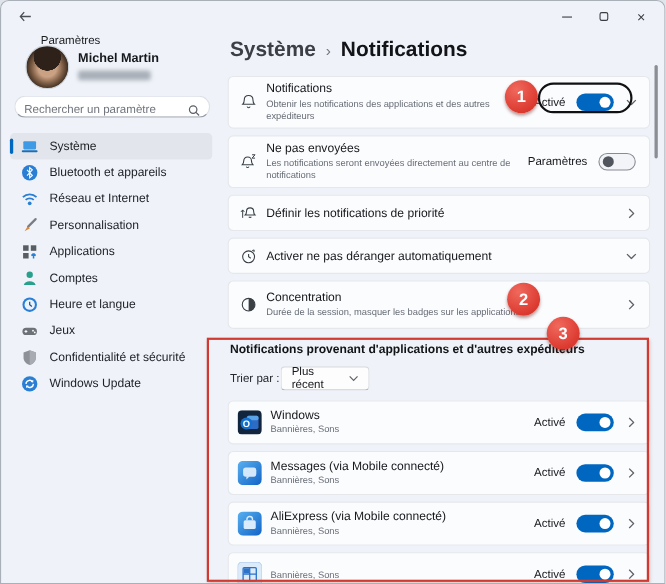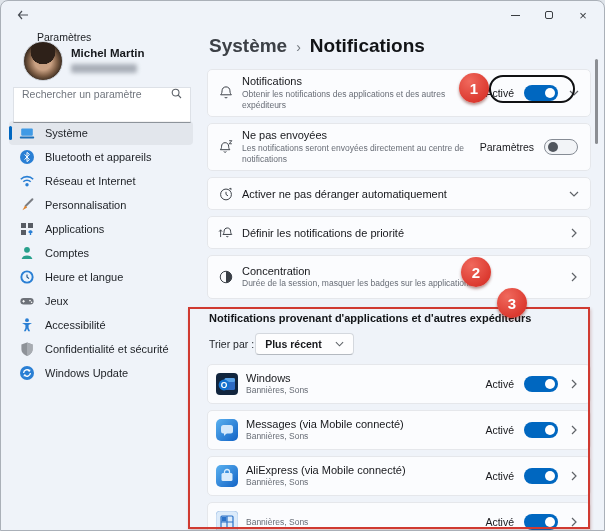--- a/index.html
+++ b/index.html
@@ -27,23 +27,23 @@
   .sidebar{ position:absolute; top:28px; left:0; width:200px; bottom:0;text-decoration:underline; }
   .avatar{ position:absolute; left:22px; top:12px; width:40px; height:40px; border-radius:50%;
     background:
       radial-gradient(circle at 50% 26%, #2e2119 0 36%, transparent 37%),
       radial-gradient(circle at 50% 52%, #caa183 0 30%, #7c5c44 52%, #33261c 72%, #241a12 100%);
     border:1px solid #cfd4db; }
   .user-name{ position:absolute; left:70px; top:18px; font-size:11.5px; font-weight:bold; color:#16181c; }
   .email-blur{ position:absolute; left:70px; top:35px; width:66px; height:9px; border-radius:2px;
     background:#a9afb8; filter:blur(2px); }
 
-  .search{ position:absolute; left:12px; top:58px; width:178px; height:36px; background:#ffffff;
-    border:1px solid #dde1e7; border-bottom-color:#959ba3; border-radius:0;
-    display:flex; align-items:flex-start; padding:0 8px; }
+  .search{ position:absolute; left:12px; top:58px; width:178px; height:20px; background:#ffffff;
+    border:1px solid #dde1e7; border-bottom-color:#959ba3; border-radius:12px;
+    display:flex; align-items:flex-end; padding:0 8px; }
   .search input{ flex:1; border:none; outline:none; background:transparent; font-size:10.5px;
     color:#3c4046; font-family:"Liberation Sans", sans-serif; }
   .search input::placeholder{ color:#70757d; }
 
   .nav{ position:absolute; top:92px; left:0; right:0; }
   .nav-item{ height:24px; margin:0 8px; padding-left:10px; border-radius:4px;
     display:flex; align-items:center; gap:10px; font-size:11px; color:#1d2025; position:relative; }
   .nav-item.selected{ background:rgba(0,0,0,0.05); }
   .nav-item.selected::before{ content:""; position:absolute; left:0; top:5px; width:3px; height:14px;
     background:#0067c0; border-radius:2px; }
@@ -71,23 +71,23 @@
     border-radius:50%; background:#ffffff; }
   .toggle.off{ background:#f2f4f7; border:1px solid #868c95; }
   .toggle.off::after{ content:""; position:absolute; left:3px; top:2px; width:10px; height:10px;
     border-radius:50%; background:#51565e; }
 
   .chev{ width:12px; display:flex; justify-content:center; flex-shrink:0; }
 
   .section-title{ font-size:11px; font-weight:bold; color:#121417; margin:13px 0 0 2px; }
   .sort-row{ display:flex; align-items:center; gap:1px; margin:9px 0 9px 2px; }
   .sort-label{ font-size:10.5px; color:#24272c; }
-  .dropdown{ width:99px; height:22px; background:#fdfdfe; border:1px solid #d4d8de;
+  .dropdown{ width:81px; height:22px; background:#fdfdfe; border:1px solid #d4d8de;
     border-bottom-color:#b4b9c0; border-radius:4px; display:flex; align-items:center;
-    justify-content:space-between; padding:0 9px; font-size:10.5px; color:#17181c;font-weight:bold; }
+    justify-content:space-between; padding:0 9px; font-size:10.5px; color:#17181c; }
 
   .aicon{ width:22px; height:22px; margin-right:8px; flex-shrink:0; }
 
   
   .scroll-thumb{ position:absolute; left:594px; top:58px; width:3px; height:85px;
     background:#8b8e93; border-radius:2px; }
 
   
   .badge{ position:absolute; width:30px; height:30px; border-radius:50%;
     background:radial-gradient(circle at 35% 28%, #f0695d, #dc3a30 70%, #c5322a);
@@ -211,29 +211,20 @@
               <path d="M4.6 7 v2.6 M3.3 8.3 h2.6" stroke="#fff" stroke-width="0.9"></path>
               <circle cx="11" cy="7.6" r="0.8" fill="#fff"></circle>
               <circle cx="12.6" cy="9.2" r="0.8" fill="#fff"></circle>
             </svg>
           </span>
         <span>Jeux</span>
       </div>
       <div class="nav-item">
         <span class="nav-ic">
             <svg width="16" height="16" viewBox="0 0 16 16">
-              <circle cx="8" cy="3.2" r="1.9" fill="#2a7fd4"></circle>
-              <path d="M3 6 h10 l-3.4 1.9 v3 l1.5 3.4 h-1.9 L8 11.6 l-1.2 2.7 H4.9 l1.5 -3.4 v-3 z" fill="#2a7fd4"></path>
-            </svg>
-          </span>
-        <span>Accessibilité</span>
-      </div>
-      <div class="nav-item">
-        <span class="nav-ic">
-            <svg width="16" height="16" viewBox="0 0 16 16">
               <path d="M8 1.4 L13.6 3.4 V8 c0 3.5 -2.5 5.8 -5.6 6.9 C4.9 13.8 2.4 11.5 2.4 8 V3.4 Z" fill="#8e9298"></path>
               <path d="M8 1.4 L13.6 3.4 V8 c0 3.5 -2.5 5.8 -5.6 6.9 z" fill="#a8acb2"></path>
             </svg>
           </span>
         <span>Confidentialité et sécurité</span>
       </div>
       <div class="nav-item">
         <span class="nav-ic">
             <svg width="16" height="16" viewBox="0 0 16 16">
               <circle cx="8" cy="8" r="7" fill="#2a7fd4"></circle>
@@ -286,49 +277,49 @@
         <div class="rtitle">Ne pas envoyées</div>
         <div class="rsub">Les notifications seront envoyées directement au centre de notifications</div>
       </div>
       <span class="state">Paramètres</span>
       <span class="toggle off" style="margin-right:2px;"></span>
     </div>
 
     <div class="card h33">
       <span class="ricon">
         <svg width="18" height="18" viewBox="0 0 20 20">
+            <path d="M11.5 4.4 c2.2 0 3.6 1.6 3.6 3.6 c0 2 0.6 2.9 1.3 3.6 H6.6 c0.7 -0.7 1.3 -1.6 1.3 -3.6 C7.9 6 9.3 4.4 11.5 4.4 z" stroke="#3a3f46" stroke-width="1.1" fill="none"></path>
+            <path d="M10.3 13.4 a1.3 1.3 0 0 0 2.4 0" stroke="#3a3f46" stroke-width="1.1" fill="none"></path>
+            <path d="M4 6.5 v8 M4 6.5 l-1.7 2 M4 6.5 l1.7 2" stroke="#3a3f46" stroke-width="1" fill="none"></path>
+          </svg>
+      </span>
+      <div class="rtext">
+        <div class="rtitle">Définir les notifications de priorité</div>
+      </div>
+      <span class="chev">
+        <svg width="6" height="10" viewBox="0 0 6 10">
+            <path d="M1 1 L5 5 L1 9" stroke="#5f6368" stroke-width="1.2" fill="none"></path>
+          </svg>
+      </span>
+    </div>
+
+    <div class="card h33">
+      <span class="ricon">
+        <svg width="18" height="18" viewBox="0 0 20 20">
             <circle cx="10" cy="10.5" r="6" stroke="#3a3f46" stroke-width="1.1" fill="none"></circle>
             <path d="M10 7.6 V10.5 L12.2 12" stroke="#3a3f46" stroke-width="1.1" fill="none"></path>
             <path d="M13.6 4.2 l2 -0.6 -0.2 2.1" stroke="#3a3f46" stroke-width="1" fill="none"></path>
           </svg>
       </span>
       <div class="rtext">
         <div class="rtitle">Activer ne pas déranger automatiquement</div>
       </div>
       <span class="chev">
         <svg width="10" height="6" viewBox="0 0 10 6">
             <path d="M1 1 L5 5 L9 1" stroke="#5f6368" stroke-width="1.2" fill="none"></path>
-          </svg>
-      </span>
-    </div>
-
-    <div class="card h33">
-      <span class="ricon">
-        <svg width="18" height="18" viewBox="0 0 20 20">
-            <path d="M11.5 4.4 c2.2 0 3.6 1.6 3.6 3.6 c0 2 0.6 2.9 1.3 3.6 H6.6 c0.7 -0.7 1.3 -1.6 1.3 -3.6 C7.9 6 9.3 4.4 11.5 4.4 z" stroke="#3a3f46" stroke-width="1.1" fill="none"></path>
-            <path d="M10.3 13.4 a1.3 1.3 0 0 0 2.4 0" stroke="#3a3f46" stroke-width="1.1" fill="none"></path>
-            <path d="M4 6.5 v8 M4 6.5 l-1.7 2 M4 6.5 l1.7 2" stroke="#3a3f46" stroke-width="1" fill="none"></path>
-          </svg>
-      </span>
-      <div class="rtext">
-        <div class="rtitle">Définir les notifications de priorité</div>
-      </div>
-      <span class="chev">
-        <svg width="6" height="10" viewBox="0 0 6 10">
-            <path d="M1 1 L5 5 L1 9" stroke="#5f6368" stroke-width="1.2" fill="none"></path>
           </svg>
       </span>
     </div>
 
     <div class="card h44">
       <span class="ricon">
         <svg width="18" height="18" viewBox="0 0 20 20">
             <circle cx="10" cy="10" r="6.4" stroke="#3a3f46" stroke-width="1.1" fill="none"></circle>
             <path d="M10 3.6 a6.4 6.4 0 0 1 0 12.8 z" fill="#3a3f46"></path>
           </svg>

